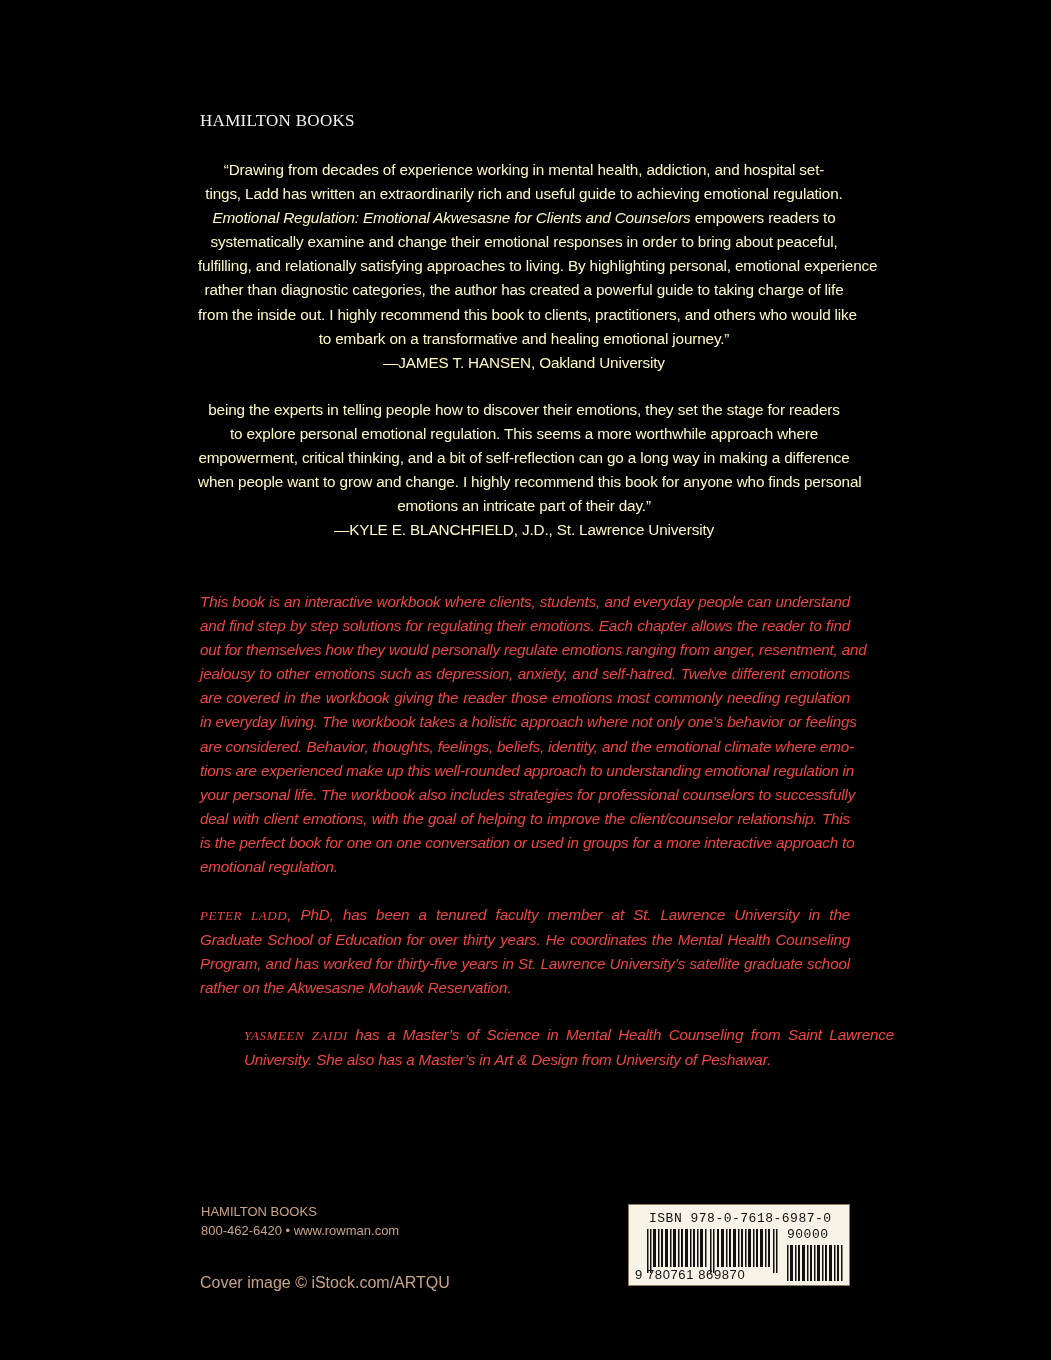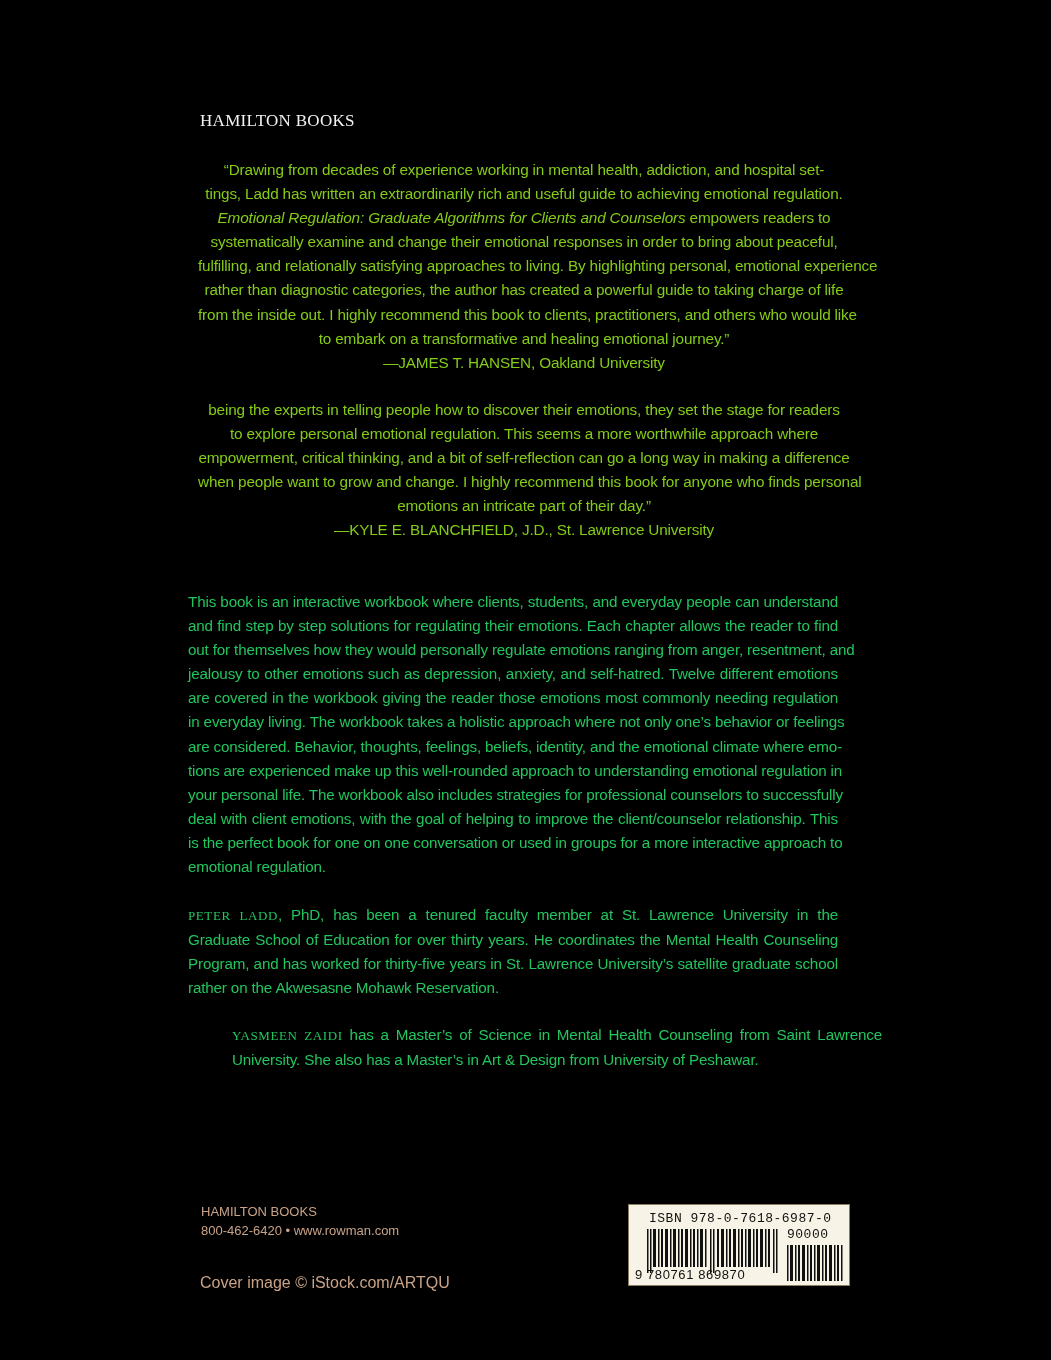--- a/index.html
+++ b/index.html
@@ -11,33 +11,34 @@
     font-family: "Liberation Sans", "DejaVu Sans", sans-serif;
   }
   .publisher-head {
     position: absolute; left: 200px; top: 111px;
     font-family: "Liberation Serif", "DejaVu Serif", serif;
     font-size: 17px; color: #f2f2f2; letter-spacing: 0.3px;
   }
   .quote {
     position: absolute; left: 198px; width: 652px;
     text-align: center;
-    color: #84cc16;
+    color: #fef9c3;
     font-size: 15.3px; line-height: 24.1px;
     letter-spacing: -0.15px;
   }
   .quote .line { display: block; white-space: nowrap; }
   .quote em { font-style: italic; }
   .quote1 { top: 158px; }
   .quote2 { top: 398px; }
   .body-text {
-    position: absolute; left: 188px; width: 650px;
-    color: #22c55e;
+    position: absolute; left: 200px; width: 650px;
+    color: #ef4444;
     font-size: 15.2px; line-height: 24.1px;
     letter-spacing: -0.15px;
+    font-style: italic;
   }
   .body-text .line { display: block; white-space: nowrap; text-align: justify; text-align-last: justify; }
   .body-text .line.last { text-align-last: left; }
   .desc { top: 590px; }
   .bio1 { top: 903px; }
   .bio2 { top: 1023px; margin-left: 44px; }
   .smallcaps {
     font-family: "Liberation Serif", "DejaVu Serif", serif;
     font-size: 13px; letter-spacing: 0.6px;
   }
@@ -75,21 +76,21 @@
   .bars-addon { position: absolute; left: 158px; top: 40px; }
 </style>
 </head>
 <body>
 
 <div class="publisher-head">HAMILTON BOOKS</div>
 
 <div class="quote quote1">
   <span class="line">“Drawing from decades of experience working in mental health, addiction, and hospital set-</span>
   <span class="line">tings, Ladd has written an extraordinarily rich and useful guide to achieving emotional regulation.</span>
-  <span class="line"><em>Emotional Regulation: Graduate Algorithms for Clients and Counselors</em><span> empowers readers to</span></span>
+  <span class="line"><em>Emotional Regulation: Emotional Akwesasne for Clients and Counselors</em><span> empowers readers to</span></span>
   <span class="line">systematically examine and change their emotional responses in order to bring about peaceful,</span>
   <span class="line">fulfilling, and relationally satisfying approaches to living. By highlighting personal, emotional experience</span>
   <span class="line">rather than diagnostic categories, the author has created a powerful guide to taking charge of life</span>
   <span class="line">from the inside out. I highly recommend this book to clients, practitioners, and others who would like</span>
   <span class="line">to embark on a transformative and healing emotional journey.”</span>
   <span class="line">—JAMES T. HANSEN, Oakland University</span>
 </div>
 
 <div class="quote quote2">
   <span class="line">being the experts in telling people how to discover their emotions, they set the stage for readers</span>

